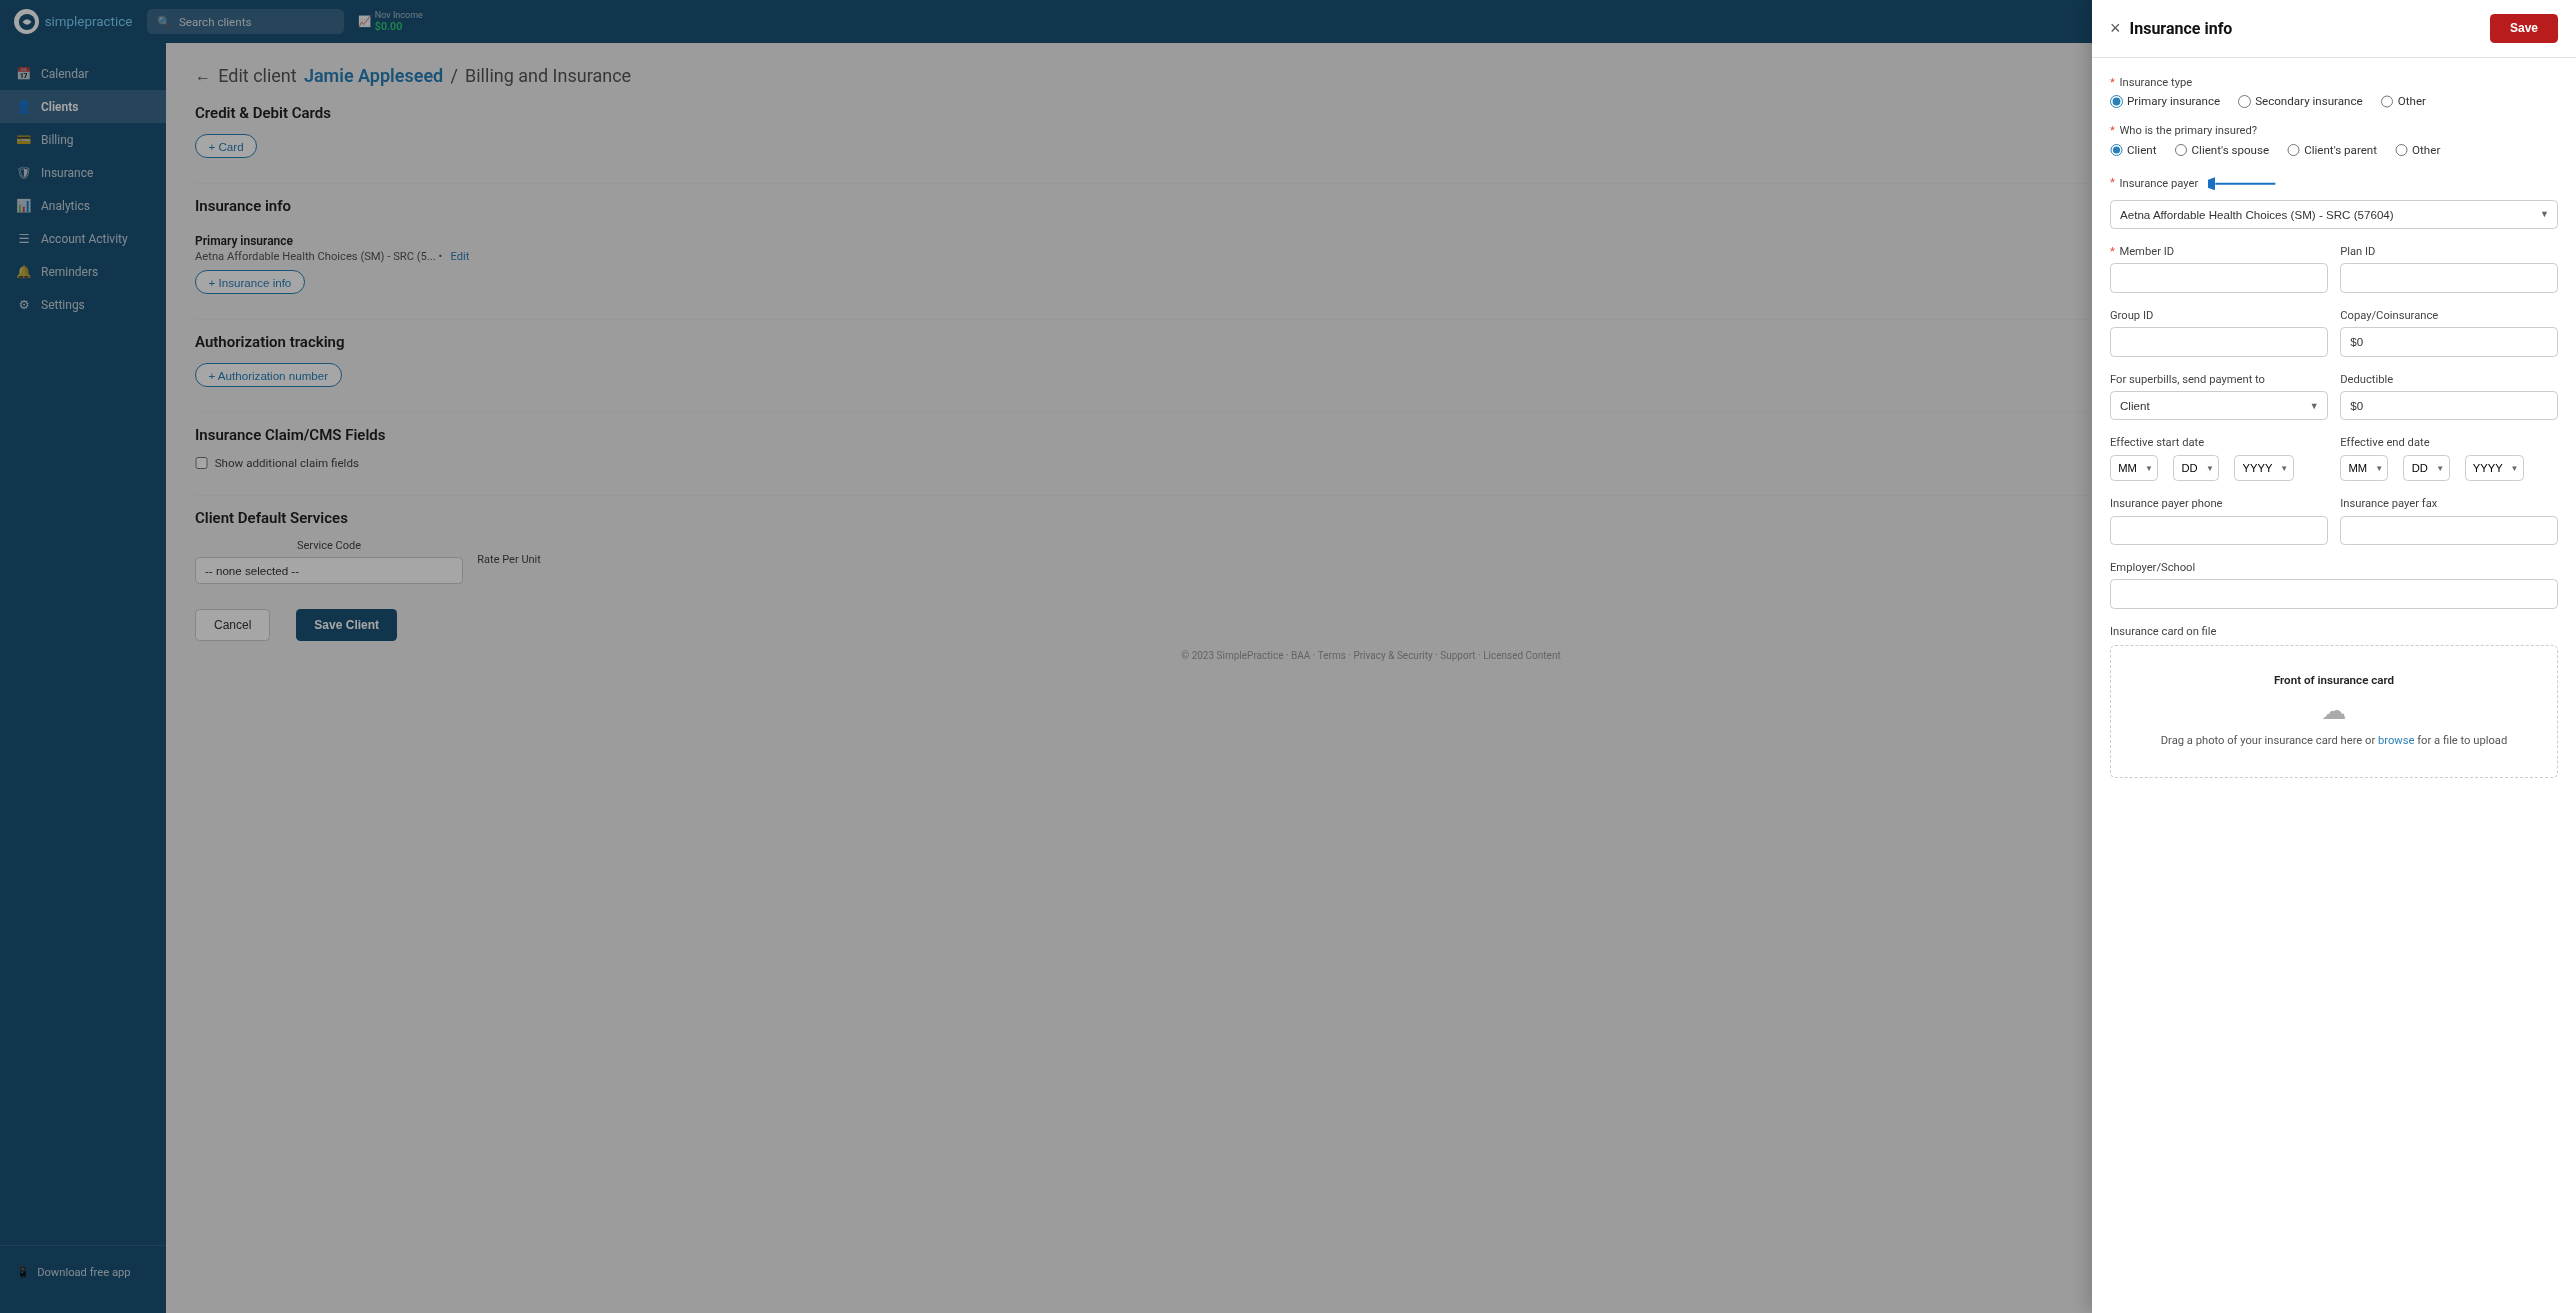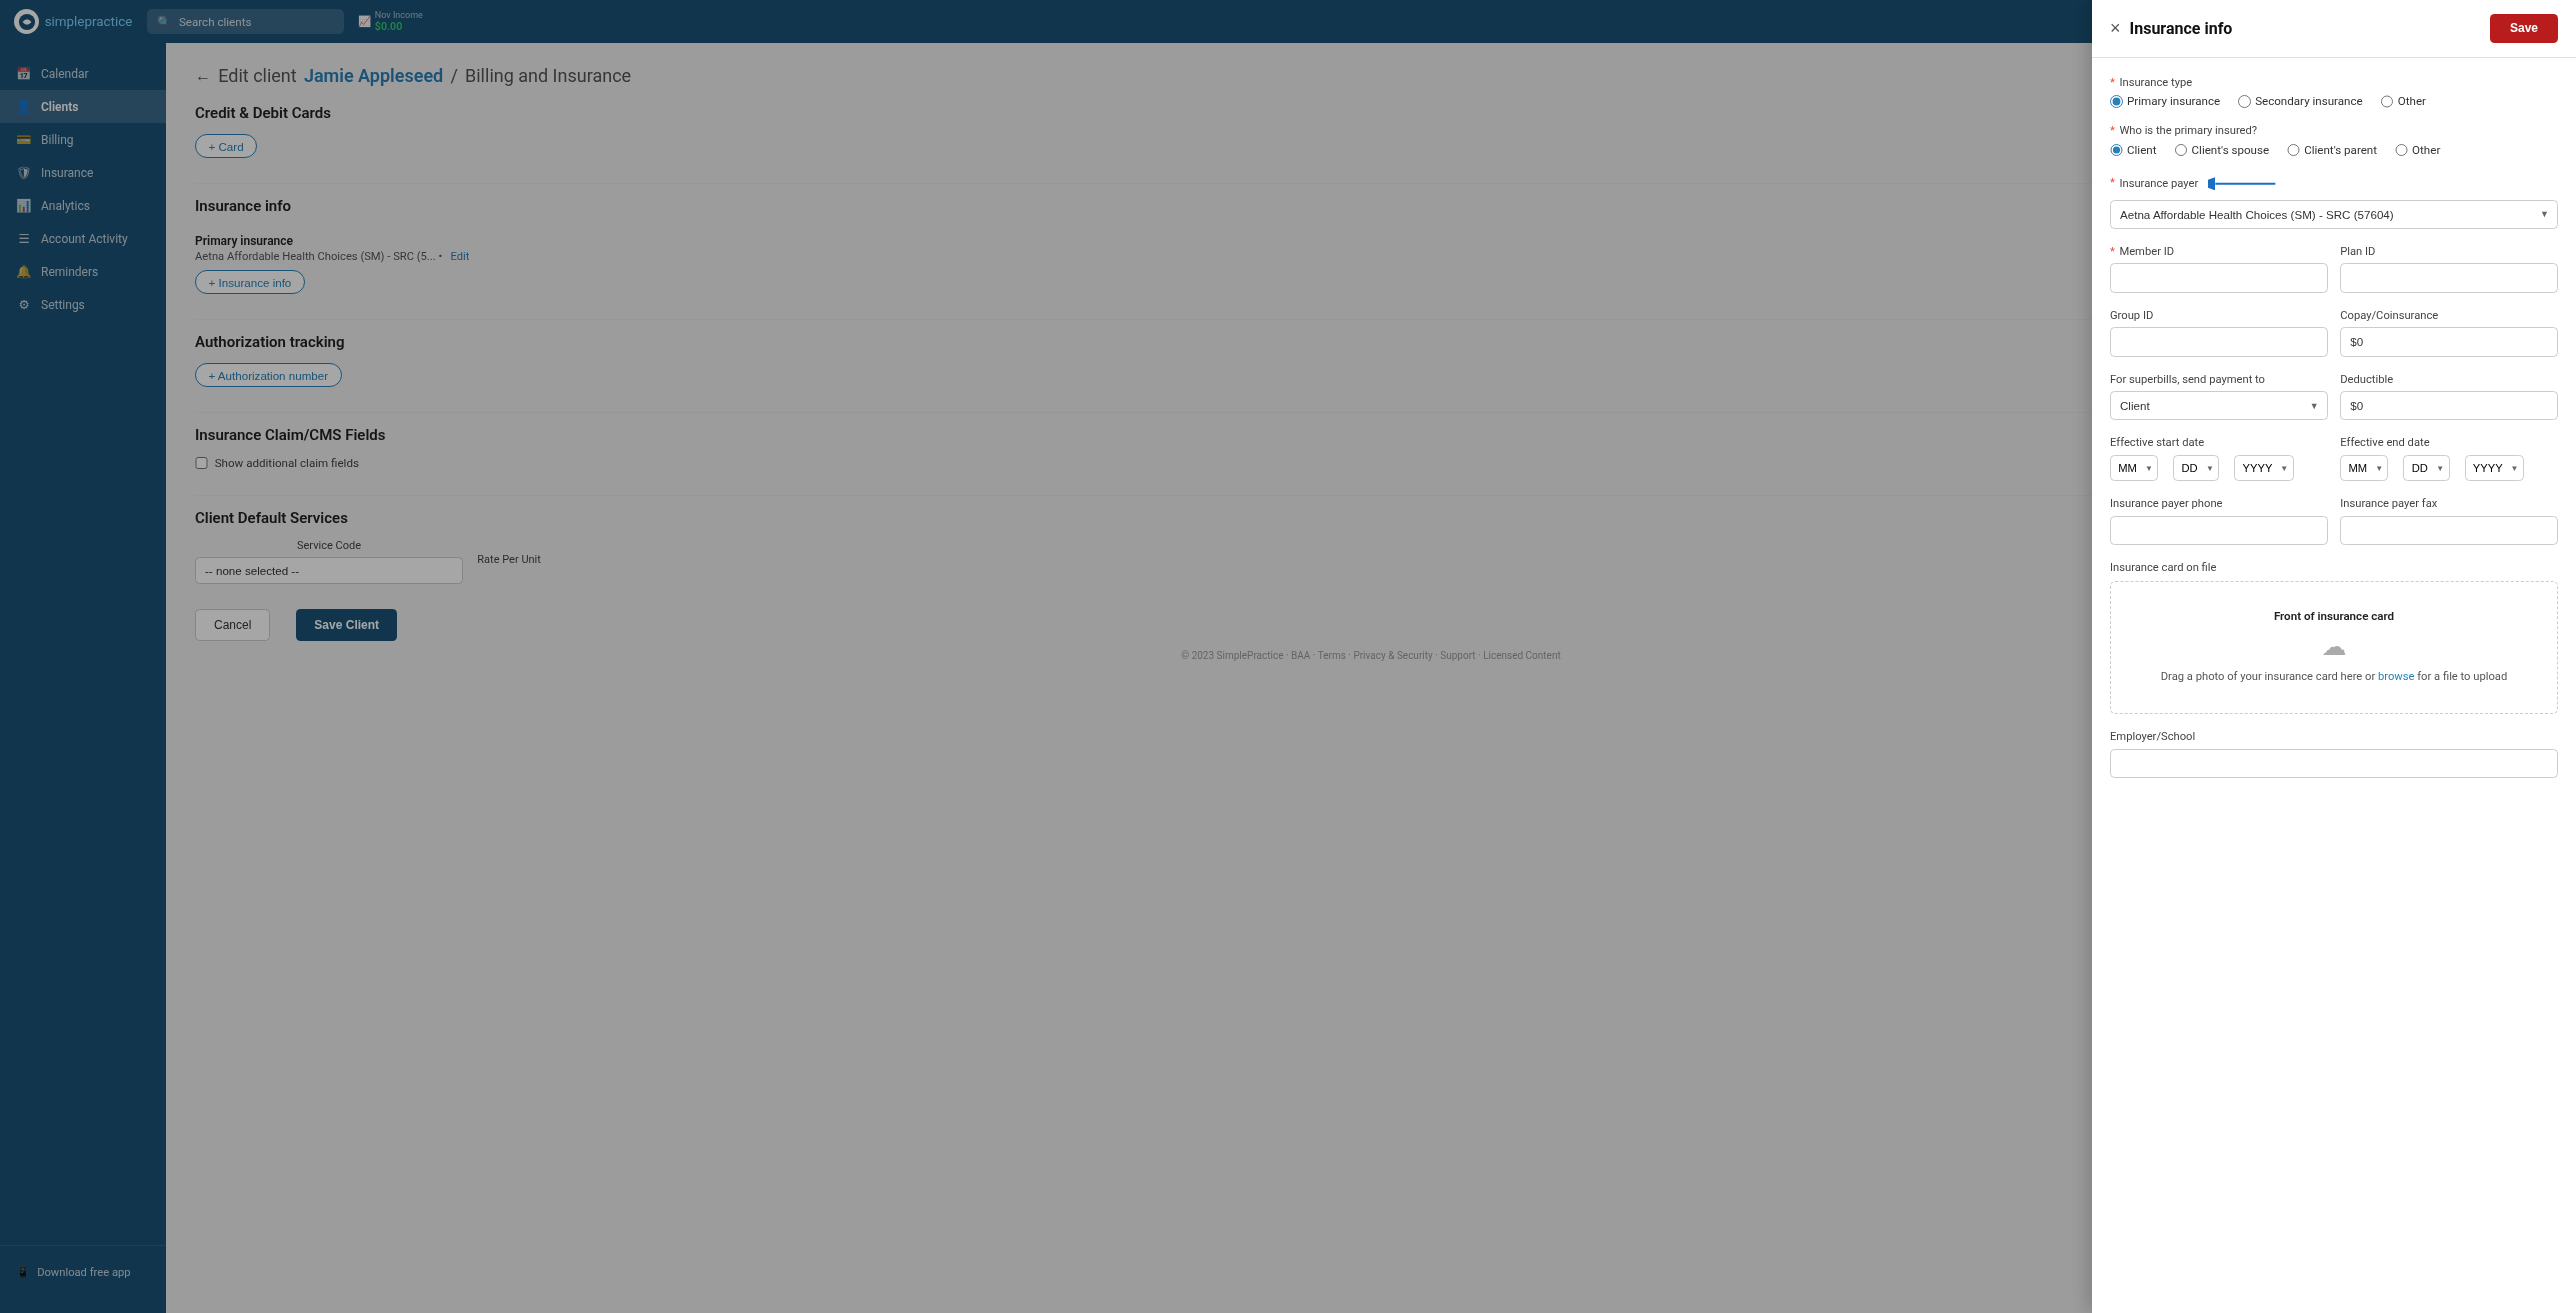--- a/index.html
+++ b/index.html
@@ -696,34 +696,34 @@
         <label class="field-label">Insurance payer phone</label>
         <input class="field-input" type="text" style="">
       </div>
       <div class="field-group">
         <label class="field-label">Insurance payer fax</label>
         <input class="field-input" type="text" style="">
       </div>
     </div>
 
     <div class="field-group">
+      <label class="field-label">Employer/School</label>
+      <input class="field-input" type="text" style="">
+    </div>
+
+    <div class="field-group">
       <label class="field-label">Insurance card on file</label>
       <div class="upload-box">
         <div class="section-header">Front of insurance card</div>
         <div class="upload-icon">☁</div>
         <div class="upload-text">
           <span>Drag a photo of your insurance card here or</span>
           <span> </span>
           <span class="browse-link">browse</span>
           <span> </span>
           <span>for a file to upload</span>
         </div>
       </div>
     </div>
 
-    <div class="field-group">
-      <label class="field-label">Employer/School</label>
-      <input class="field-input" type="text" style="">
-    </div>
-
   </div>
 </div>
 
 
 </body></html>

